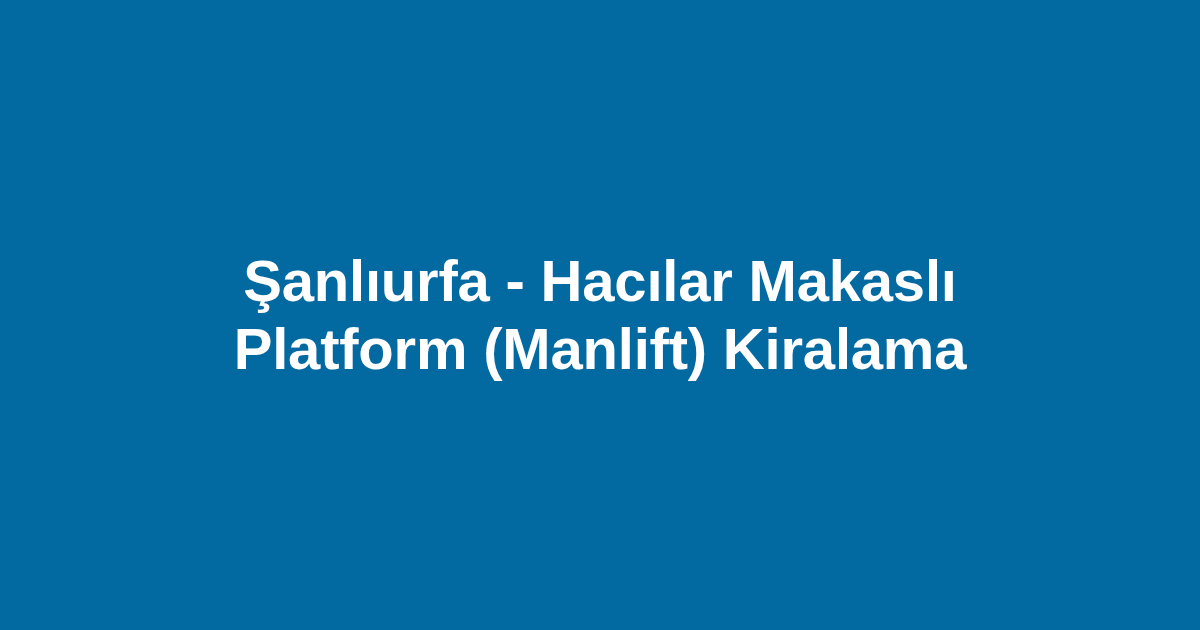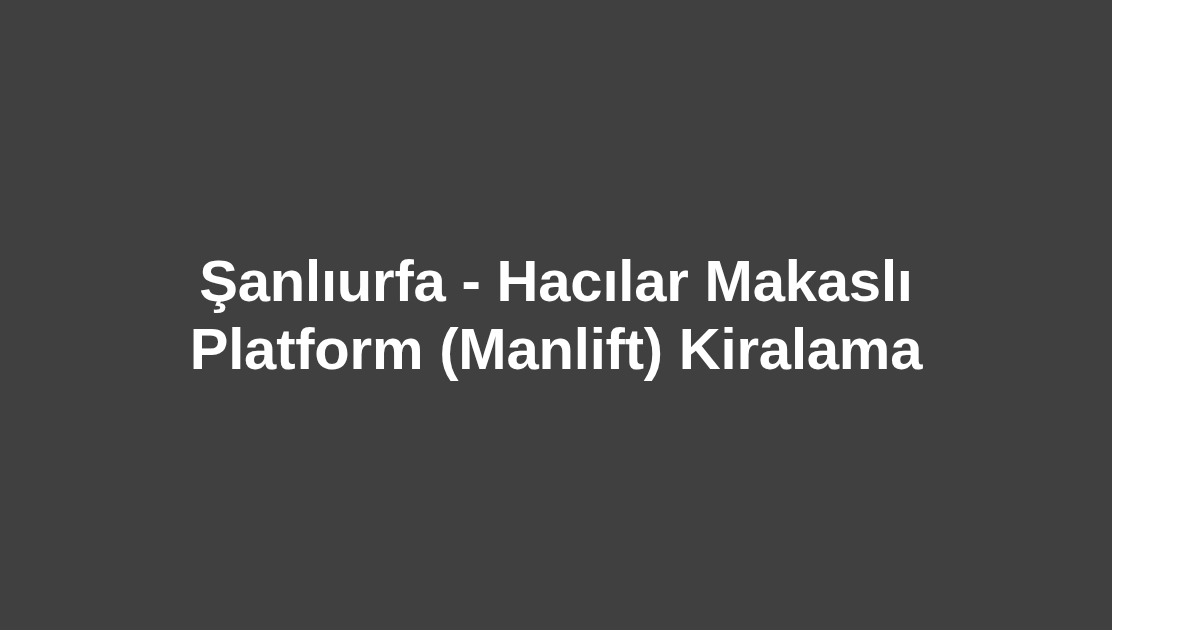--- a/index.html
+++ b/index.html
@@ -11,26 +11,26 @@
   body {
     width: 1200px;
     height: 630px;
     overflow: hidden;
     font-family: "Liberation Sans", "DejaVu Sans", sans-serif;
   }
 
   #og-card {
     position: relative;
     box-sizing: border-box;
-    width: 1112px;
+    width: 1200px;
     height: 630px;
     display: flex;
     align-items: center;
     justify-content: center;
-    background-color: #404040;
+    background-color: #0369a1;
   }
 
   #headline {
     display: block;
     width: 960px;
     margin: 0;
     padding: 0;
     text-align: center;
     color: #ffffff;
     font-family: "Liberation Sans", "DejaVu Sans", sans-serif;

